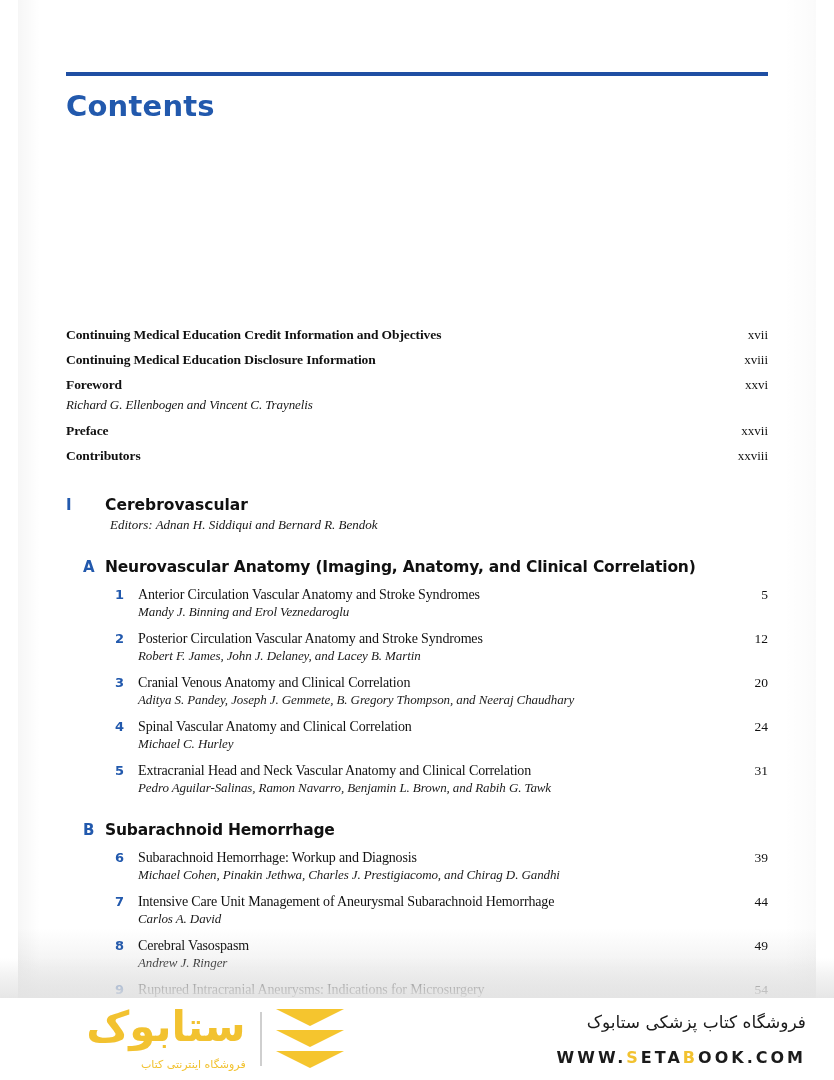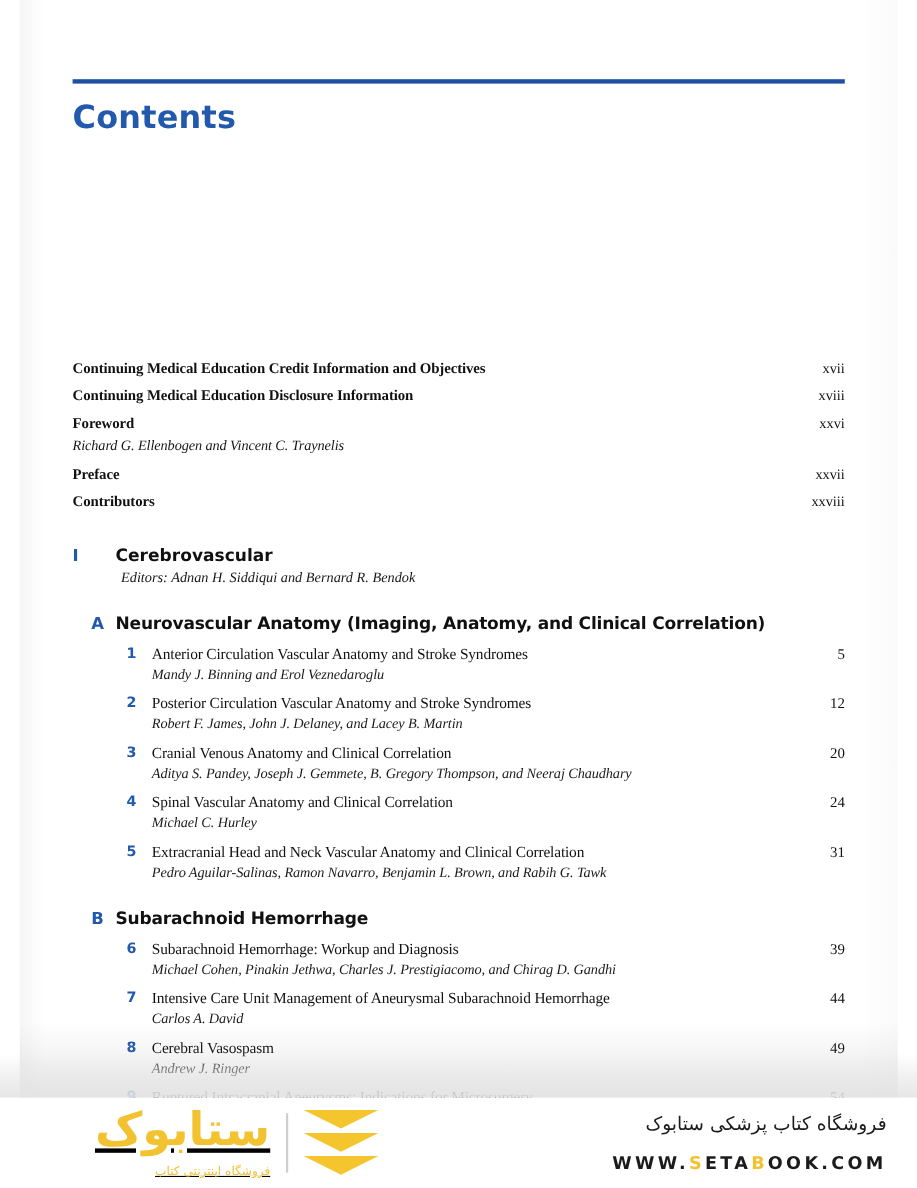--- a/index.html
+++ b/index.html
@@ -211,21 +211,20 @@
     width: 420px;
     display: flex;
     align-items: center;
     justify-content: center;
     padding-left: 10px;
     box-sizing: border-box;
   }
   #logo-wrap {
     display: flex;
     align-items: center;
-    text-decoration: underline;
   }
   #logo-word {
     display: flex;
     flex-direction: column;
     align-items: flex-end;
   }
   #logo-seta {
     font-family: "DejaVu Sans", "Liberation Sans", sans-serif;
     font-size: 42px;
     font-weight: bold;

